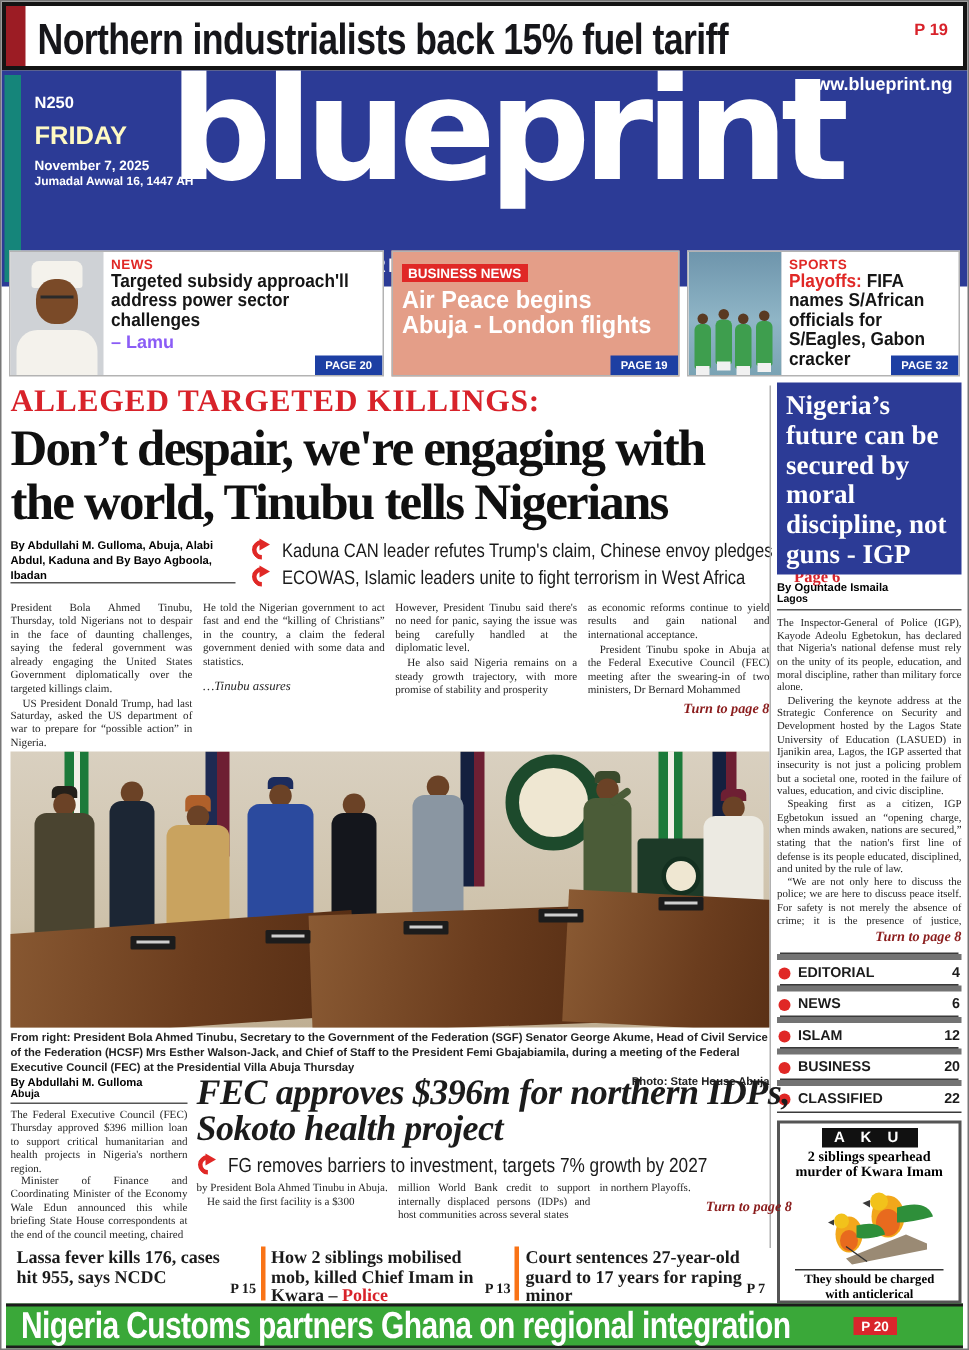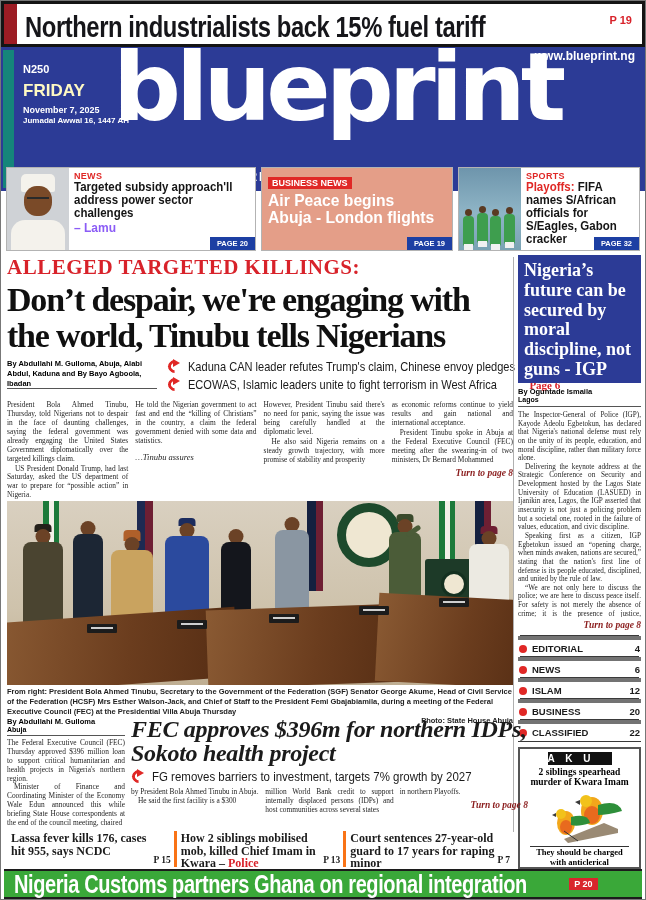--- a/index.html
+++ b/index.html
@@ -122,21 +122,21 @@
 
   .index { margin-top:6px; }
   .idx-row { display:flex; align-items:center; gap:5px; padding:3px 1px; border-top:4px solid #737373;
              box-shadow:0 -3px 0 -2px #3a3a3a; }
   .idx-row:last-child { border-bottom:1px solid #3a3a3a; }
   .dot-icon { width:8px; height:8px; border-radius:50%; background:#e02826; flex:none; }
   .idx-label { font-weight:bold; font-size:9.5px; color:#1b1b1b; flex:1; }
   .idx-page { font-weight:bold; font-size:9.5px; color:#1b1b1b; }
 
   .cartoon { margin-top:5px; border:2px solid #555; padding:3px 4px; height:122px; position:relative; }
-  .aku-title { display:block; margin:0 auto; width:64px; background:#111; color:#fff; text-align:left;
+  .aku-title { display:block; margin:0 auto; width:64px; background:#111; color:#fff; text-align:center;
                font-weight:bold; font-size:10px; letter-spacing:4px; padding:1px 0; }
   .cartoon-head { font-family:"Liberation Serif",serif; font-weight:bold; font-size:9.5px; text-align:center;
                   line-height:1.1; margin-top:2px; }
   .cartoon-art { display:block; margin:1px auto; }
   .cartoon-cap { font-family:"Liberation Serif",serif; font-weight:bold; font-size:8.5px; text-align:center;
                  line-height:1.15; border-top:1px solid #333; width:90%; margin:0 auto; padding-top:1px; }
 
   
   .fec { position:absolute; top:716px; left:6px; width:506px; display:flex; gap:6px; }
   .fec-left { width:118px; flex:none; }

